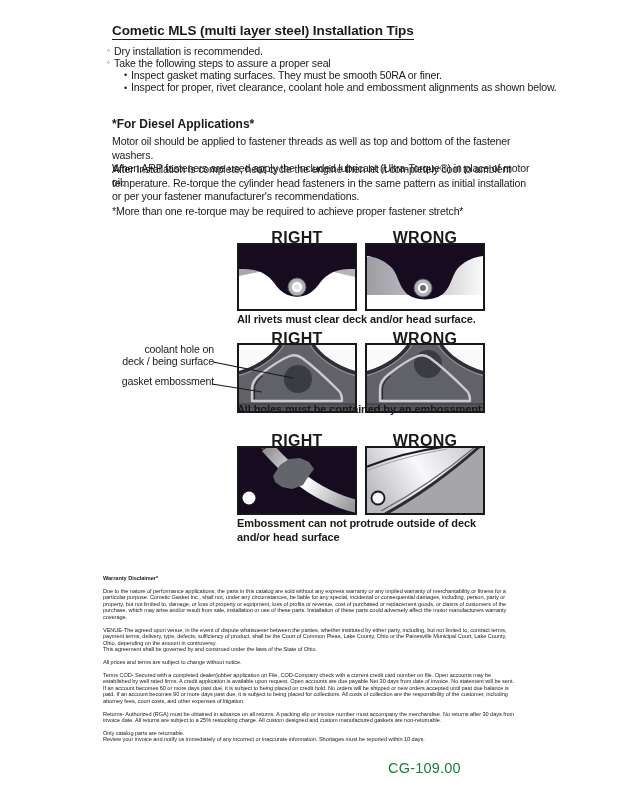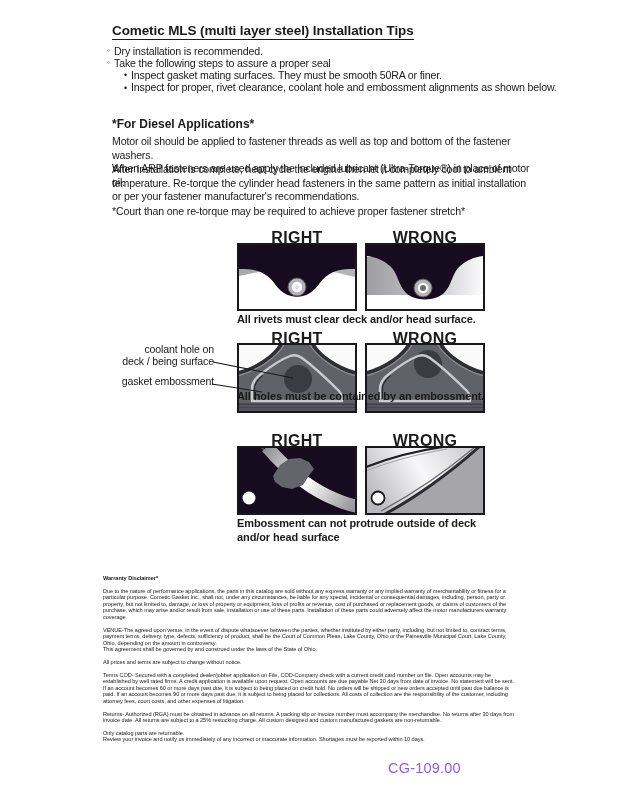--- a/index.html
+++ b/index.html
@@ -39,41 +39,41 @@
 
   
   .side-label{width:99px;text-align:right;font-size:10.6px;line-height:11.6px;letter-spacing:-0.15px;white-space:pre-line;}
 
   
   .warranty{left:103px;top:575px;width:414px;font-size:5.6px;line-height:6.6px;letter-spacing:-0.05px;color:#222;}
   .warranty p{margin:0 0 6px 0;}
   .warranty p.tight{margin-bottom:0;}
   .warranty .w-head{font-weight:bold;margin-bottom:6px;}
 
-  .page-code{left:388px;top:760px;font-size:14.5px;letter-spacing:0.2px;color:#8b5cf6;}
+  .page-code{left:388px;top:760px;font-size:14.5px;letter-spacing:0.2px;color:#15803d;}
 </style>
 </head>
 <body>
 
 <div class="abs page-title">Cometic MLS (multi layer steel) Installation Tips</div>
 
 <div class="abs tips">
   <div class="tip-row"><span class="marker-main">◦</span><span>Dry installation is recommended.</span></div>
   <div class="tip-row"><span class="marker-main">◦</span><span>Take the following steps to assure a proper seal</span></div>
   <div class="tip-row sub-indent"><span class="marker-sub">•</span><span>Inspect gasket mating surfaces.  They must be smooth 50RA or finer.</span></div>
   <div class="tip-row sub-indent"><span class="marker-sub">•</span><span>Inspect for proper, rivet clearance, coolant hole and embossment alignments as shown below.</span></div>
 </div>
 
 <div class="abs diesel-heading">*For Diesel Applications*</div>
 <div class="abs body-para p1">Motor oil should be applied to fastener threads as well as top and bottom of the fastener washers.
 When ARP fasteners are used apply the included lubricant (Ultra-Torque®) in place of motor oil.</div>
 <div class="abs body-para p2">After Installation is complete, heat cycle the engine then let it completely cool to ambient
 temperature. Re-torque the cylinder head fasteners in the same pattern as initial installation
 or per your fastener manufacturer's recommendations.</div>
-<div class="abs note">*Court than one re-torque may be required to achieve proper fastener stretch*</div>
+<div class="abs note">*More than one re-torque may be required to achieve proper fastener stretch*</div>
 
 <div class="abs col-header" style="left:237px;top:229px;">RIGHT</div>
 <div class="abs col-header" style="left:365px;top:229px;">WRONG</div>
 
 <svg class="abs diagram" style="left:237px;top:243px;" width="120" height="68" viewBox="0 0 120 68">
   <rect x="0" y="0" width="120" height="68" fill="#ffffff"></rect>
   <polygon points="2,26 36,26 2,33" fill="#a9a9ad"></polygon>
   <polygon points="118,25.5 84,26 118,34" fill="#b5b5b9"></polygon>
   <path d="M2,2 H118 V26 C103,26 97,27.5 89,33.5 C82,39 81,45 73,50 C65,55 55,55 47,50 C39,45 38,39 31,33.5 C23,27.5 17,26 2,26 Z" fill="#170b1f"></path>
   <g>
@@ -145,21 +145,21 @@
   <path d="M15,58 L15,46 C15,40 18,35.5 24,31 C33,24 45,16 53,13 C57,11.6 61,12 65,15 C76,23 94,40 102,48 C104.5,50.5 105,53 105,58 Z" stroke="#cbcbcf" stroke-width="2.4" fill="none" stroke-linejoin="round"></path>
   <path d="M17.5,56 L17.5,46 C17.5,41 20,37 25.5,32.6" stroke="#2a2a30" stroke-width="1.2" fill="none"></path>
   <rect x="1" y="1" width="118" height="68" class="panel-border"></rect>
 </svg>
 
 <svg class="abs" style="left:205px;top:350px;pointer-events:none;" width="100" height="50" viewBox="0 0 100 50">
   <line x1="8" y1="12" x2="88" y2="28" stroke="#1a1a1a" stroke-width="1.1"></line>
   <line x1="7" y1="34" x2="57" y2="42" stroke="#1a1a1a" stroke-width="1.1"></line>
 </svg>
 
-<div class="abs caption" style="left:237px;top:390px;">All holes must be contained by an embossment.</div>
+<div class="abs caption" style="left:237px;top:403px;">All holes must be contained by an embossment.</div>
 
 <div class="abs col-header" style="left:237px;top:432px;">RIGHT</div>
 <div class="abs col-header" style="left:365px;top:432px;">WRONG</div>
 
 <svg class="abs diagram" style="left:237px;top:446px;" width="120" height="69" viewBox="0 0 120 69">
   <defs>
     <linearGradient id="g-band-r" gradientUnits="userSpaceOnUse" x1="30" y1="0" x2="115" y2="62">
       <stop offset="0" stop-color="#8f8f93"></stop>
         <stop offset="0.5" stop-color="#ffffff"></stop>
         <stop offset="1" stop-color="#98989c"></stop>

